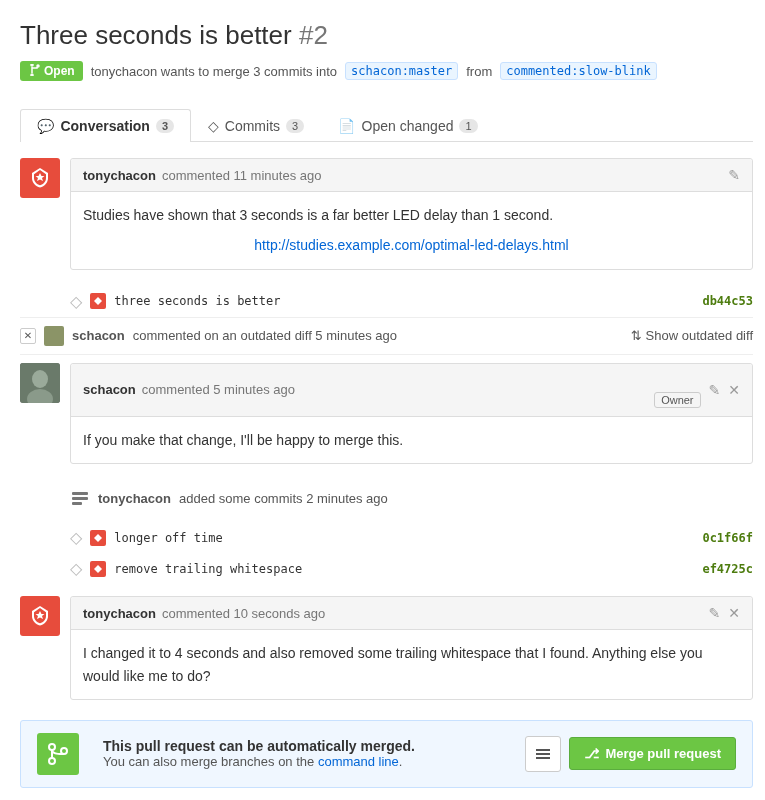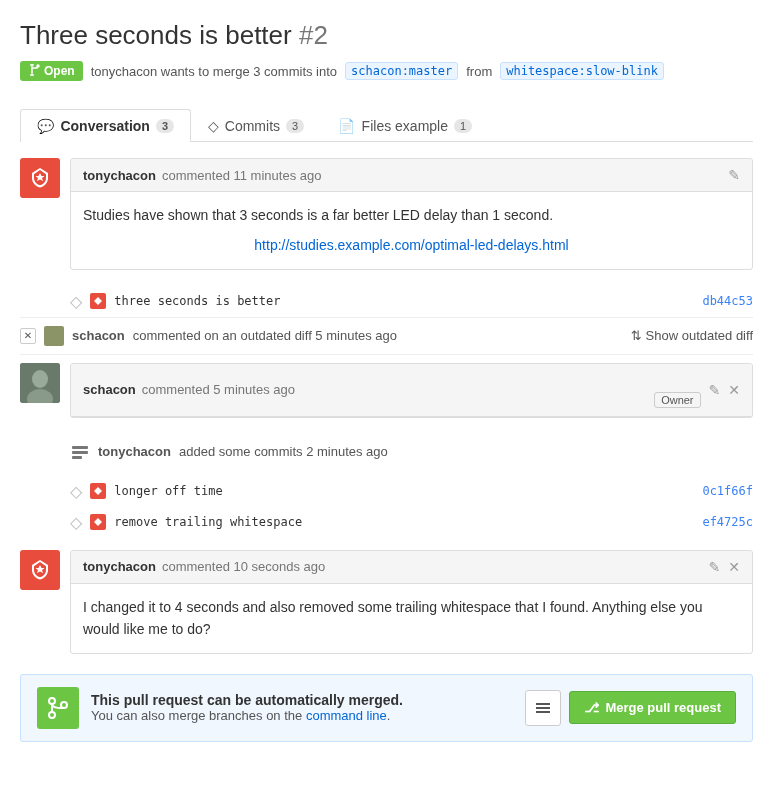--- a/index.html
+++ b/index.html
@@ -210,21 +210,22 @@
     }
     .commit-message {
       font-family: monospace;
       font-size: 12px;
       color: #333;
     }
     .commit-sha {
       margin-left: auto;
       font-family: monospace;
       font-size: 12px;
-      color: #3b82f6;
+      color: #4d7c0f;
+      font-weight: bold;
     }
 
     
     .outdated-row {
       display: flex;
       align-items: center;
       gap: 8px;
       padding: 8px 0;
       font-size: 13px;
       color: #555;
@@ -271,21 +272,21 @@
       display: flex;
       align-items: center;
       justify-content: center;
       color: #777;
     }
 
     
     .merge-bar {
       display: flex;
       align-items: center;
-      gap: 12px;
+      gap: 24px;
       border: 1px solid #c8e1ff;
       border-radius: 3px;
       background: #f0f7ff;
       padding: 12px 16px;
       margin-top: 20px;
     }
     .merge-git-icon {
       width: 42px;
       height: 42px;
       background: #6cc644;
@@ -354,37 +355,37 @@
       <span class="git-icon">
         <svg width="12" height="12" viewBox="0 0 12 12" fill="white">
           <path d="M3 1a1 1 0 1 0 2 0A1 1 0 0 0 3 1zm0 10a1 1 0 1 0 2 0 1 1 0 0 0-2 0zM4 3v6M9 2a1 1 0 1 0 2 0A1 1 0 0 0 9 2zM4 4c0 0 3 0 5 0 0-1 0-1 0-1" stroke="white" stroke-width="1.5" fill="none"></path>
         </svg>
       </span>
       <span>Open</span>
     </span>
     <span>tonychacon wants to merge 3 commits into</span>
     <span class="code-ref">schacon:master</span>
     <span>from</span>
-    <span class="code-ref">whitespace:slow-blink</span>
+    <span class="code-ref">commented:slow-blink</span>
   </div>
 
   <div class="tabs">
     <a class="tab active">
       <span>💬</span>
       <span>Conversation</span>
       <span class="count-badge">3</span>
     </a>
     <a class="tab">
       <span>◇</span>
       <span>Commits</span>
       <span class="count-badge">3</span>
     </a>
     <a class="tab">
       <span>📄</span>
-      <span>Files example</span>
+      <span>Open changed</span>
       <span class="count-badge">1</span>
     </a>
   </div>
 
   <div class="content-area">
 
     <div class="comment-wrapper">
       <div class="avatar-git">
         <svg width="24" height="24" viewBox="0 0 24 24" fill="white">
           <path d="M12 2L4 7v5c0 4.4 3.4 8.5 8 9.5 4.6-1 8-5.1 8-9.5V7L12 2z" fill="white"></path>
@@ -447,20 +448,23 @@
           <div class="comment-header-left">
             <span class="comment-author">schacon</span>
             <span class="comment-time">commented 5 minutes ago</span>
           </div>
           <div class="comment-header-right">
             <span class="owner-badge">Owner</span>
             <span class="icon-btn">✎</span>
             <span class="icon-btn">✕</span>
           </div>
         </div>
+        <div class="comment-body">
+          <p>If you make that change, I'll be happy to merge this.</p>
+        </div>
       </div>
     </div>
 
     <div class="added-commits-row">
       <div class="commits-icon">
         <svg width="20" height="20" viewBox="0 0 20 20" fill="#777">
           <rect x="2" y="4" width="16" height="3" rx="1"></rect>
           <rect x="2" y="9" width="16" height="3" rx="1"></rect>
           <rect x="2" y="14" width="10" height="3" rx="1"></rect>
         </svg>

